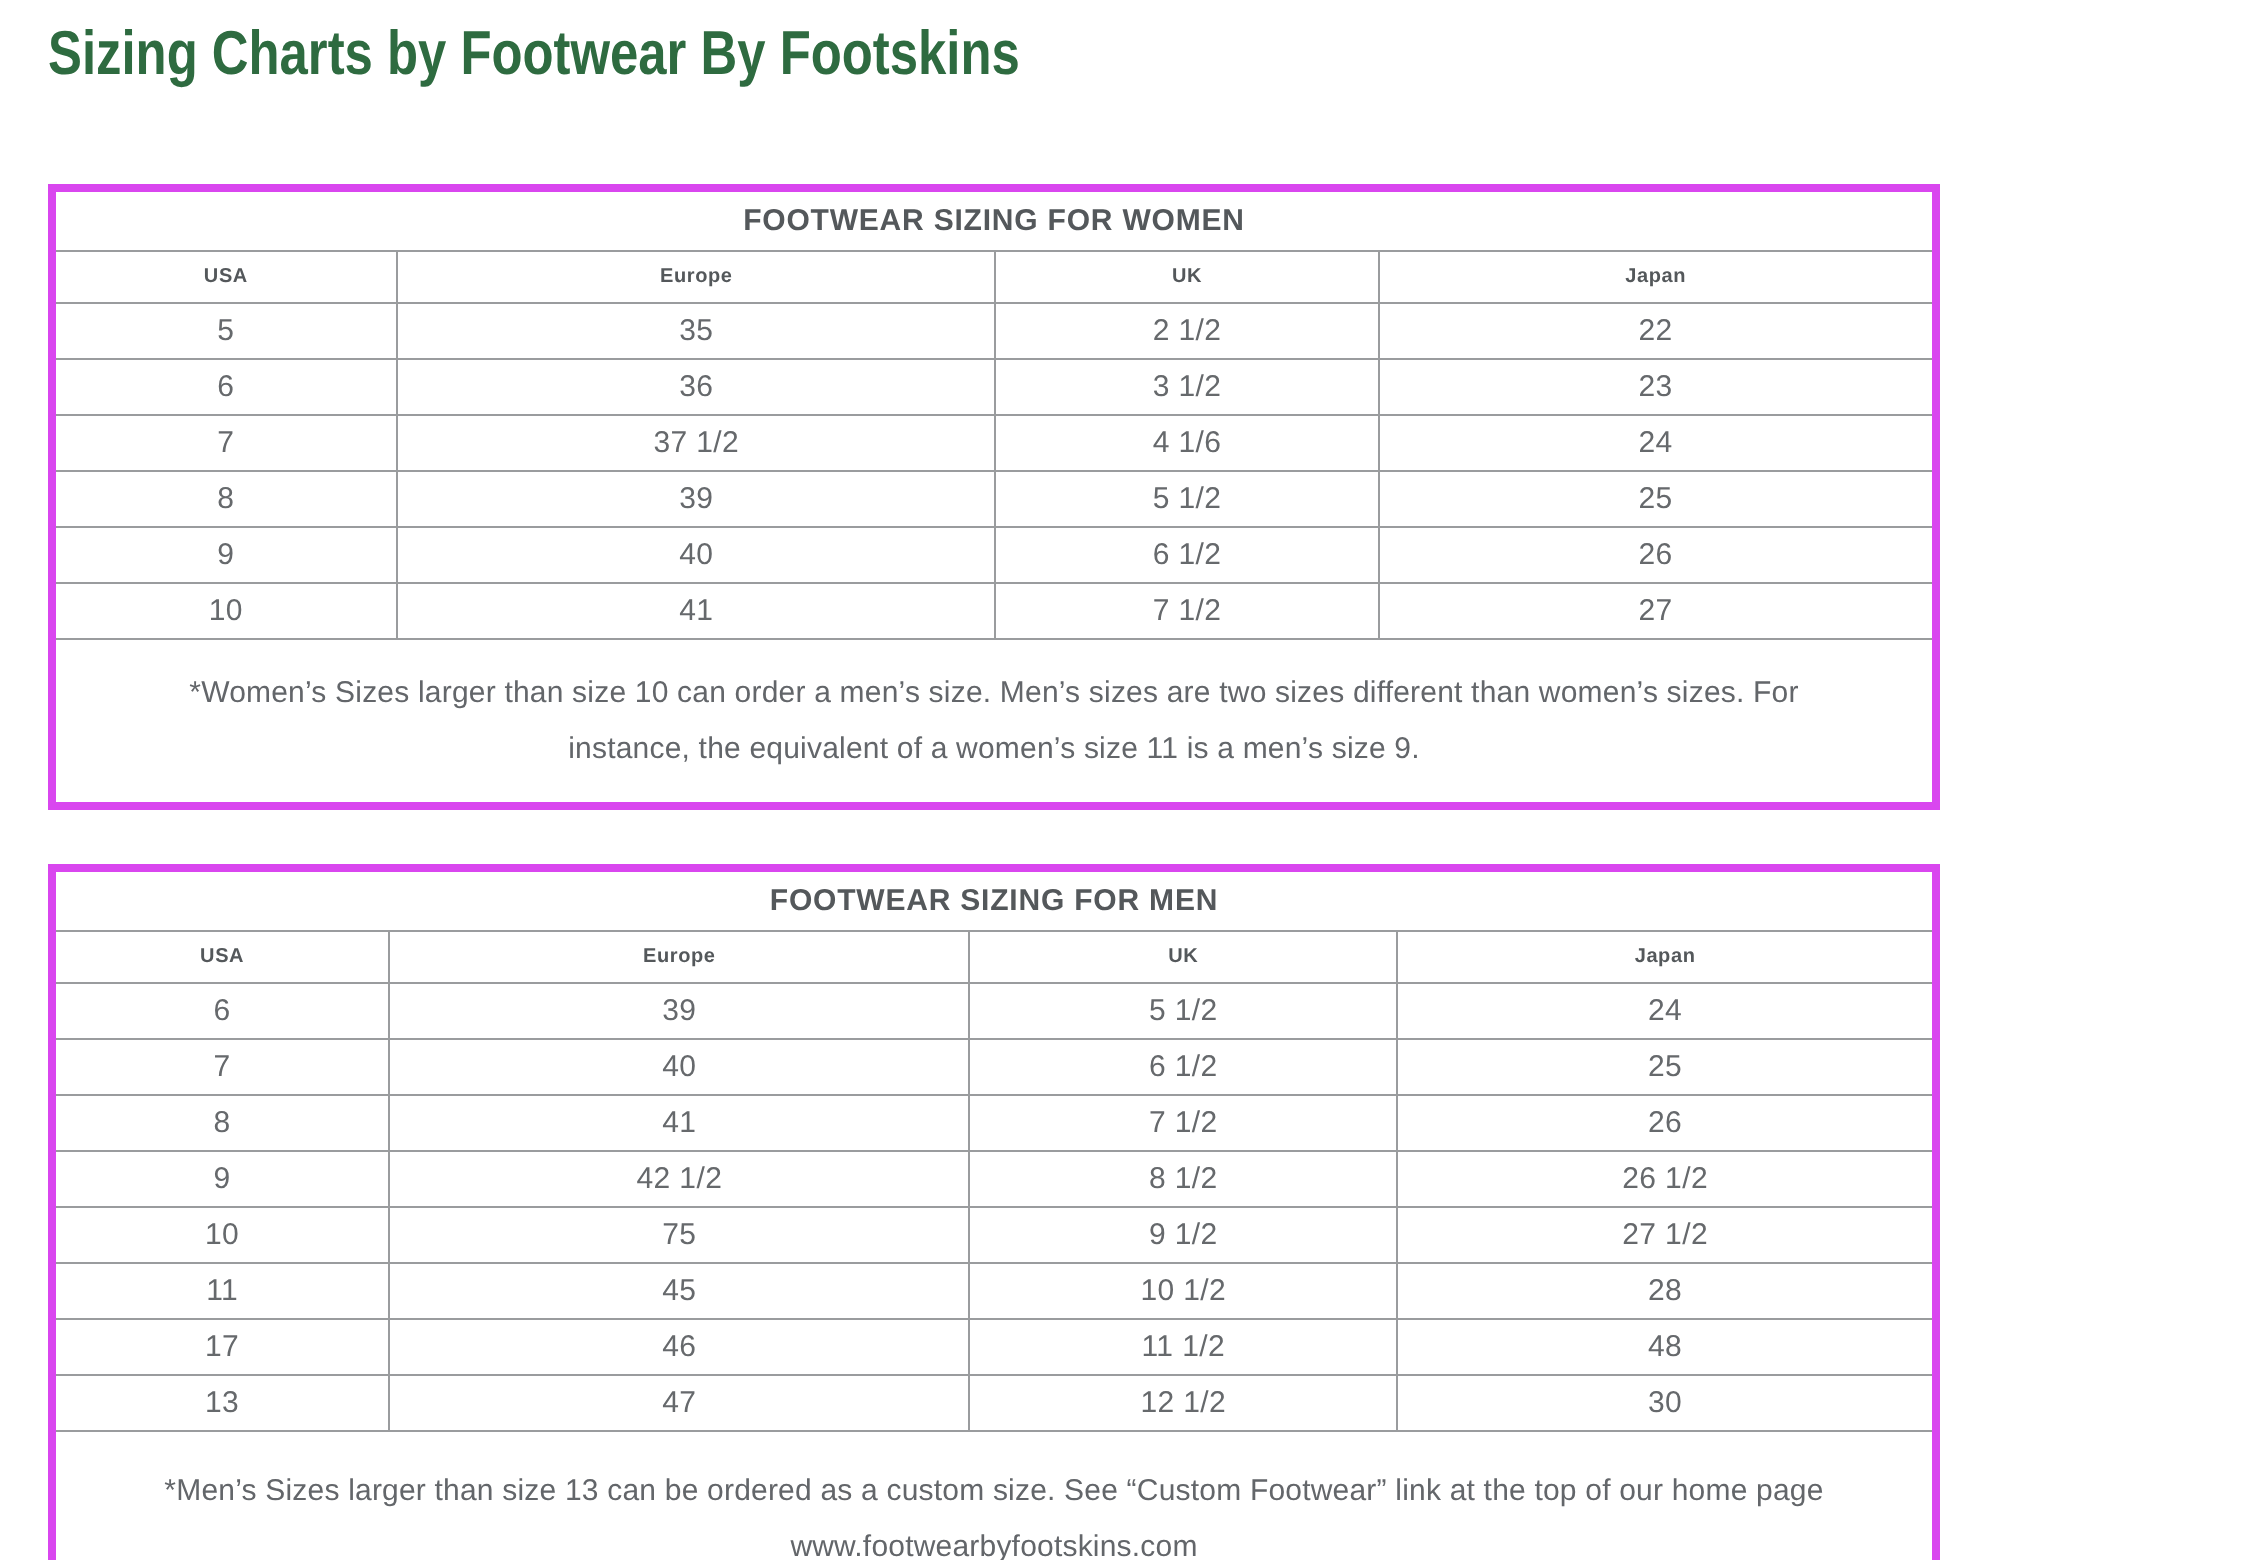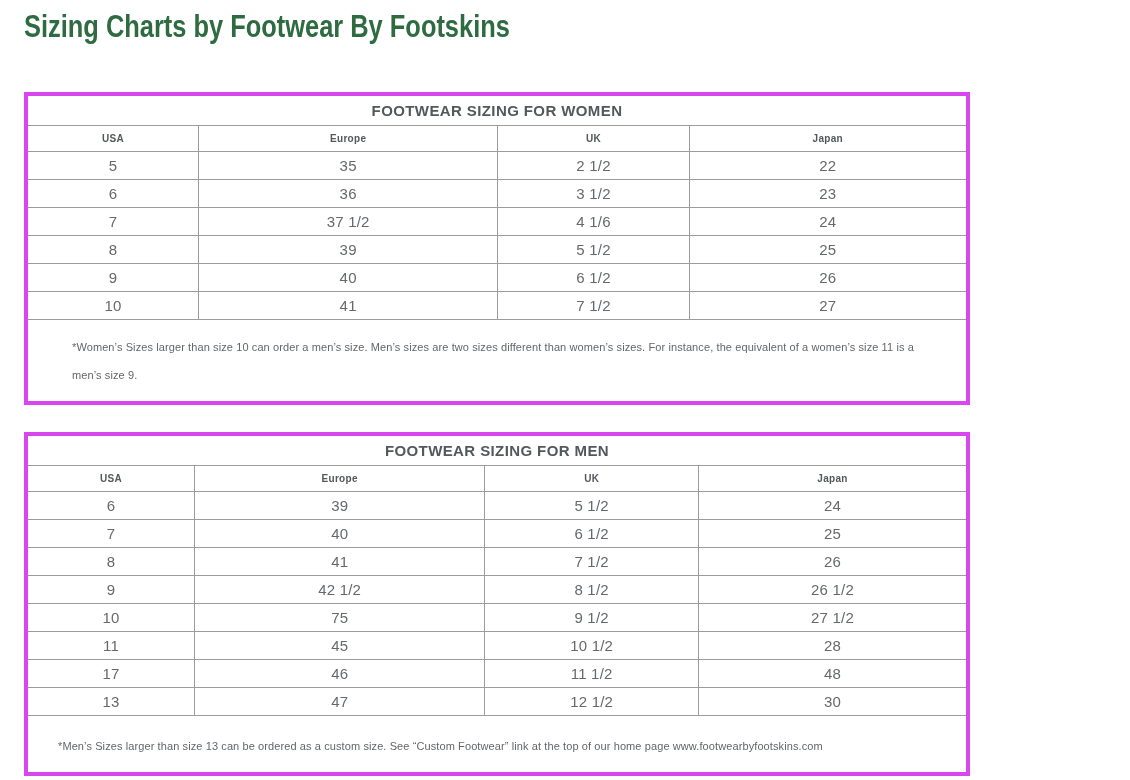--- a/index.html
+++ b/index.html
@@ -55,26 +55,26 @@
     line-height:21px;
   }
   .size-table td{
     font-size:15px;
     color:#66696c;
     letter-spacing:.2px;
     padding:3px 6px;
     line-height:21px;
   }
   .note-row td{
-    font-size:11px;
+    font-size:15px;
     color:#63666a;
     letter-spacing:.1px;
     line-height:28px;
     padding:13px 44px 12px 44px;
-    text-align:left;
+    text-align:center;
   }
   .men .note-row td{padding:16px 30px 12px 30px;}
 
   
   .women col.c-usa{width:18.3%;}
   .women col.c-eur{width:31.8%;}
   .women col.c-uk{width:20.3%;}
   .women col.c-jp{width:29.6%;}
   
   .men col.c-usa{width:17.9%;}

